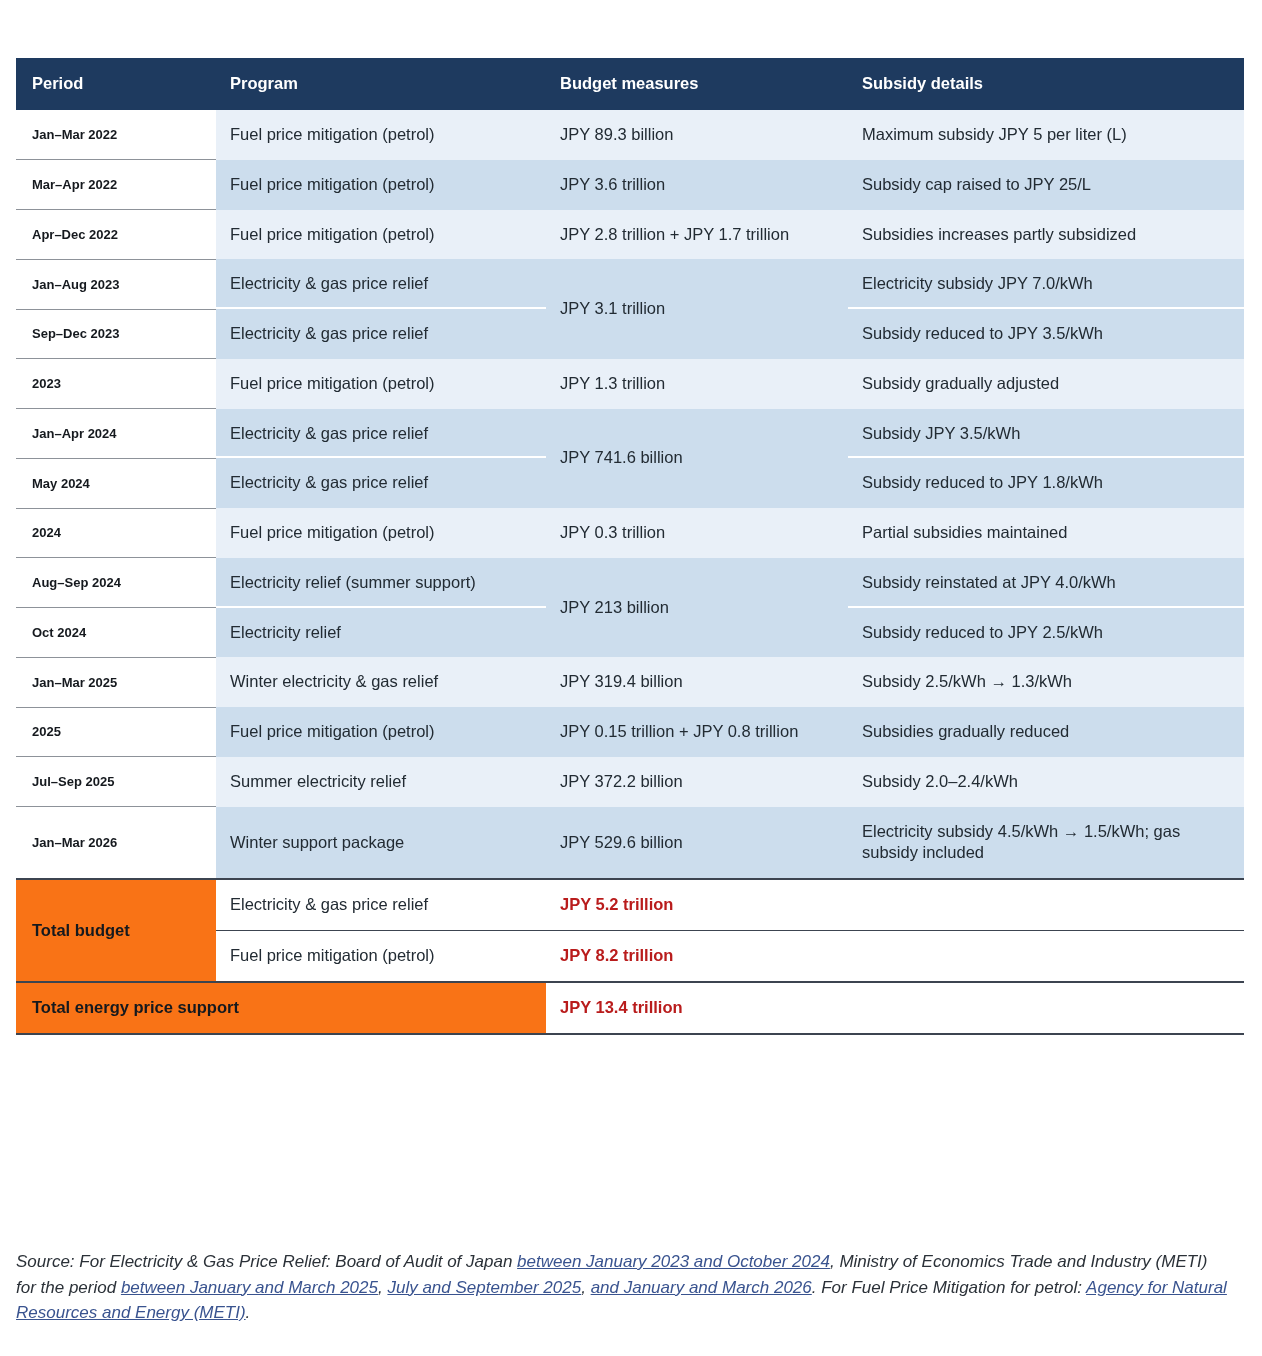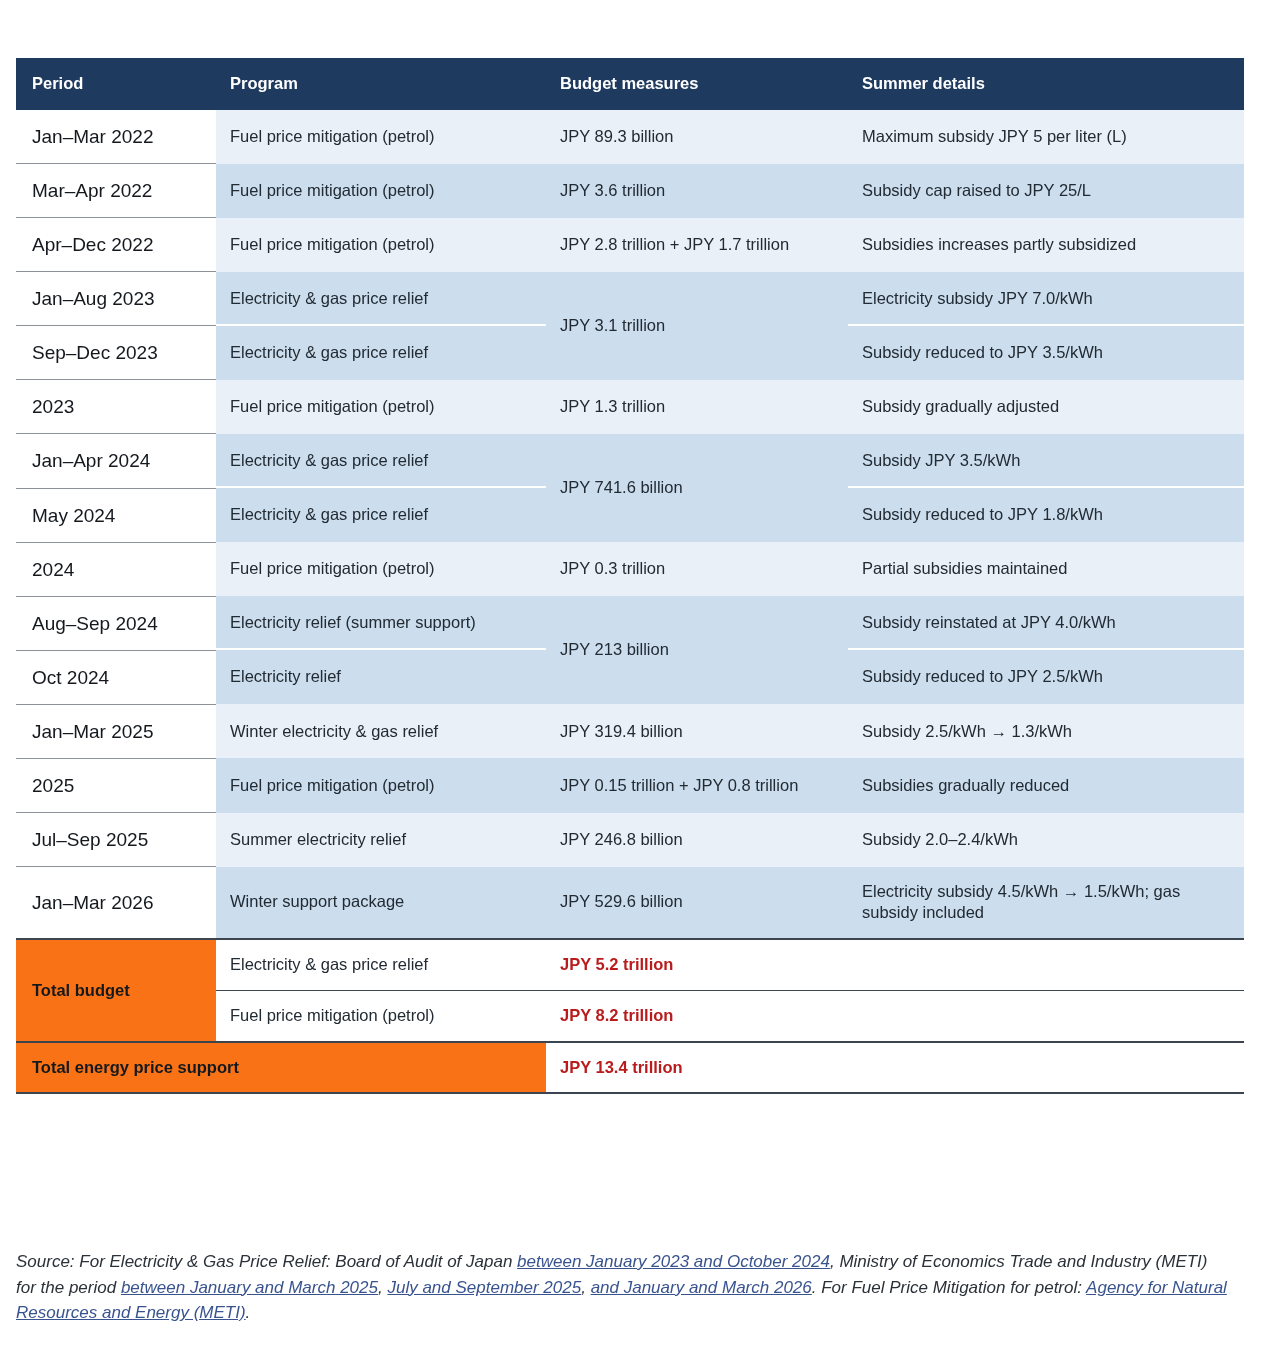--- a/index.html
+++ b/index.html
@@ -61,25 +61,25 @@
 
   tbody td {
     font-size: 16.5px;
     padding: 14px 14px;
     vertical-align: middle;
     border: none;
     line-height: 1.32;
   }
   td.period {
     background: #ffffff;
-    font-weight: normal;
+    font-weight: bold;
     color: #15191e;
     padding-left: 16px;
     border-bottom: 1px solid #8d9299;
-    font-size: 19px;
+    font-size: 13px;
   }
   td.cell-light  { background: #e9f0f8; color: #222b33; }
   td.cell-dark   { background: #ccdded; color: #222b33; }
   td.sep-bottom-dark  { box-shadow: inset 0 -2px 0 0 #ffffff; }
 
   
   td.total-label {
     background: #f97316;
     font-weight: bold;
     font-size: 16.5px;
@@ -135,21 +135,21 @@
         <col class="c-period">
           <col class="c-program">
           <col class="c-budget">
           <col class="c-details">
       </colgroup>
       <thead>
         <tr>
           <th class="th-period">Period</th>
           <th>Program</th>
           <th>Budget measures</th>
-          <th>Summer details</th>
+          <th>Subsidy details</th>
         </tr>
       </thead>
       <tbody>
 
         <tr>
           <td class="period">Jan–Mar 2022</td>
           <td class="cell-light">Fuel price mitigation (petrol)</td>
           <td class="cell-light">JPY 89.3 billion</td>
           <td class="cell-light">Maximum subsidy JPY 5 per liter (L)</td>
         </tr>
@@ -231,21 +231,21 @@
         <tr>
           <td class="period">2025</td>
           <td class="cell-dark">Fuel price mitigation (petrol)</td>
           <td class="cell-dark">JPY 0.15 trillion + JPY 0.8 trillion</td>
           <td class="cell-dark">Subsidies gradually reduced</td>
         </tr>
 
         <tr>
           <td class="period">Jul–Sep 2025</td>
           <td class="cell-light">Summer electricity relief</td>
-          <td class="cell-light">JPY 246.8 billion</td>
+          <td class="cell-light">JPY 372.2 billion</td>
           <td class="cell-light">Subsidy 2.0–2.4/kWh</td>
         </tr>
 
         <tr>
           <td class="period">Jan–Mar 2026</td>
           <td class="cell-dark">Winter support package</td>
           <td class="cell-dark">JPY 529.6 billion</td>
           <td class="cell-dark">Electricity subsidy 4.5/kWh → 1.5/kWh; gas subsidy included</td>
         </tr>
 

